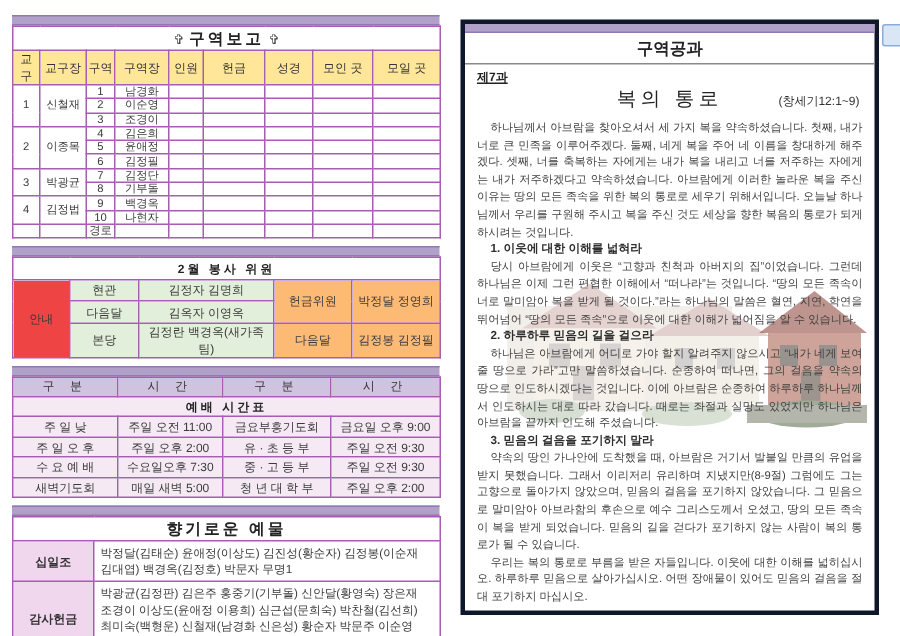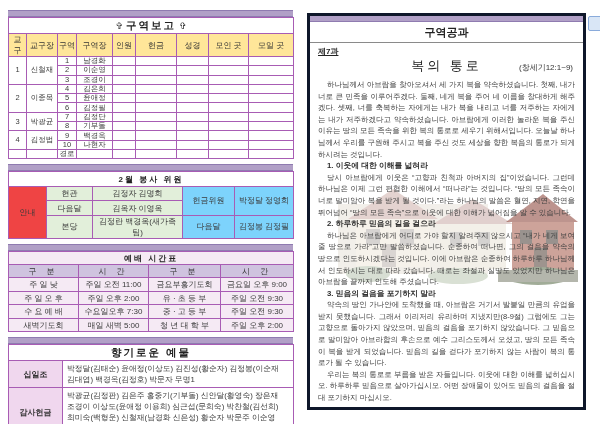--- a/index.html
+++ b/index.html
@@ -15,21 +15,21 @@
   td,th{border:1px solid #a85cb4;overflow:hidden;text-align:center;padding:0 1px;font-weight:normal;}
   .tbl{margin-bottom:5px;}
   .title-cell{font-weight:bold;font-size:10.5px;height:15px;letter-spacing:2px;background:#fff;color:#222;margin-left:27px;}
   .cross{font-size:9px;letter-spacing:0;color:#444;padding:0 3px;}
   
   .t1 th{background:#ffe699;font-size:8px;height:13px;color:#333;}
   .t1 td.d{height:8.3px;font-size:7.5px;line-height:8px;background:#fff;white-space:nowrap;}
   
   .t2 td{font-size:8px;height:13.5px;}
   .bg-green{background:#e2efda;}
-  .bg-orange{background:#7dd3fc;}
+  .bg-orange{background:#fdba74;}
   .bg-white{background:#ef4444;}
   
   .t3 th{background:#cfc3df;font-size:8px;height:12px;letter-spacing:4px;color:#333;}
   .t3 td{background:#f5eaf4;font-size:8px;height:12.5px;white-space:nowrap;}
   
   .t4 td.lab{background:#f0d7ee;font-size:8px;font-weight:bold;color:#333;}
   .t4 td.val{background:#fff;font-size:7.8px;text-align:left;padding:2px 4px;line-height:11px;white-space:normal;word-break:keep-all;margin-left:26px;}
   
   .page-right{position:absolute;left:307px;top:13px;width:279px;height:397px;
     border:3px solid #0f172a;background:#fff;box-sizing:border-box;}
@@ -238,27 +238,27 @@
     <div class="tbl-band"></div>
     <table class="t3">
       <colgroup>
         <col style="width:70px">
           <col style="width:70px">
           <col style="width:72px">
           <col style="width:73px">
       </colgroup>
       <tbody>
           <tr>
-        <td colspan="4" class="title-cell">예배 시간표</td>
-      </tr>
-      <tr>
         <th>구 분</th>
         <th>시 간</th>
         <th>구 분</th>
         <th>시 간</th>
+      </tr>
+      <tr>
+        <td colspan="4" class="title-cell">예배 시간표</td>
       </tr>
       <tr>
         <td>주 일 낮</td>
         <td>주일 오전 11:00</td>
         <td>금요부흥기도회</td>
         <td>금요일 오후 9:00</td>
       </tr>
       <tr>
         <td>주 일 오 후</td>
         <td>주일 오후 2:00</td>

